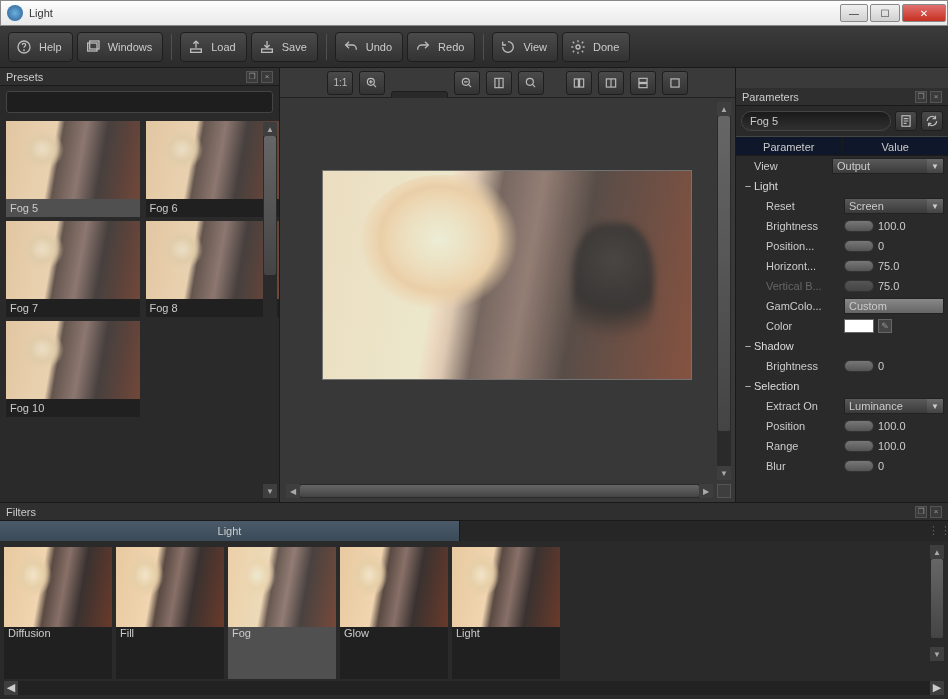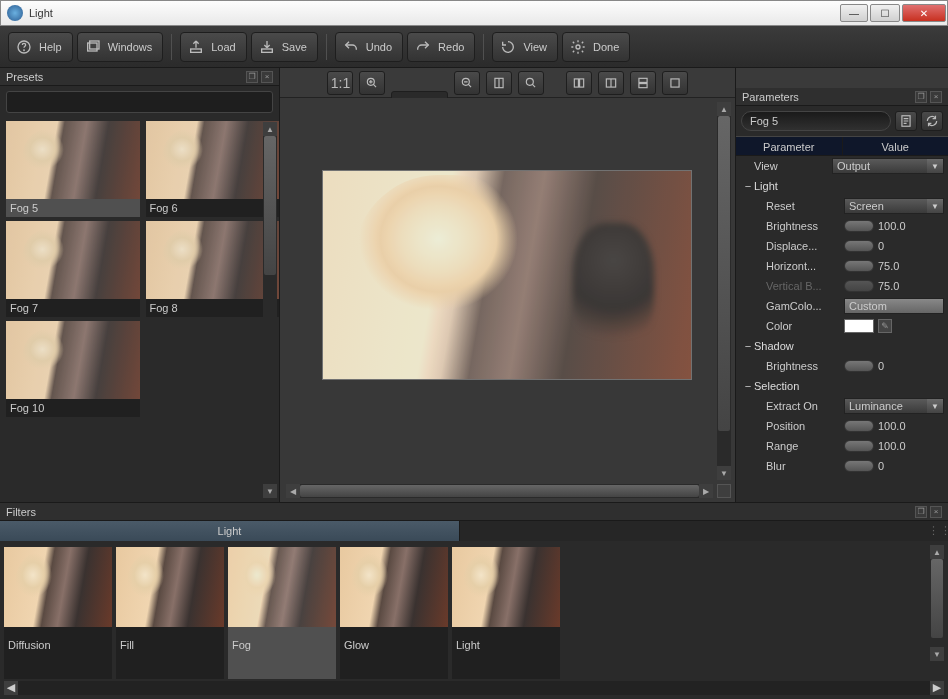--- a/index.html
+++ b/index.html
@@ -89,21 +89,21 @@
 
 .filters{height:197px;border-top:1px solid #1a1a1a;background:#2a2a2a;display:flex;flex-direction:column;}
 .filt-tab-row{height:20px;background:#262626;display:flex;align-items:stretch;position:relative;}
 .filt-tab{width:460px;background:linear-gradient(#4a5a68,#3a4a58);display:flex;align-items:center;justify-content:center;color:#ddd;border-right:1px solid #1a1a1a;}
 .filt-grip{position:absolute;right:4px;top:3px;width:16px;height:14px;color:#666;letter-spacing:1px;}
 .filt-strip{flex:1;position:relative;padding:6px 4px 0 4px;display:flex;gap:4px;overflow:hidden;}
 .filter{width:108px;display:flex;flex-direction:column;background:#202020;}
 .filter.selected{background:#505050;}
 .filter .fthumb{height:80px;background:linear-gradient(100deg,#e8c9a0 0%,#f0d5b0 35%,#5a4a42 42%,#887068 55%,#3a3230 70%,#6a3a2a 100%);position:relative;overflow:hidden;}
 .filter .fthumb::after{content:"";position:absolute;left:10%;top:8%;width:42%;height:78%;background:radial-gradient(ellipse 60% 50% at 40% 35%,#f3e4c8 0%,#e6cfa8 40%,transparent 70%);border-radius:50% 50% 30% 30%;}
-.filter .flabel{padding:12px 4px;white-space:nowrap;overflow:hidden;}
+.filter .flabel{padding:0 4px;white-space:nowrap;overflow:hidden;}
 .filt-strip .vscroll{right:4px;top:4px;bottom:18px;}
 .filt-hscroll{height:14px;background:#2a2a2a;display:flex;margin:2px 4px 4px 4px;}
 </style>
 </head>
 <body>
 
 <div class="titlebar">
   <div class="app-icon"></div>
   <div class="title">Light</div>
   <div class="winbtns">
@@ -229,21 +229,21 @@
             <div class="thumb-bar"></div>
           </div>
           <div class="down">▼</div>
         </div>
     </div>
   </div>
 
   <div class="viewer">
     <div class="vtoolbar">
       <div class="vbtn">
-          <span style="font-size:14px;color:#bbb">1:1</span>
+          <span style="font-size:10px;color:#bbb">1:1</span>
         </div>
       <div class="vbtn">
           <svg viewBox="0 0 24 24">
             <circle cx="10" cy="10" r="6"></circle>
             <path d="M14 14l5 5M10 7v6M7 10h6"></path>
           </svg>
         </div>
       <div class="zoompct">
           <span>58%</span>
         </div>
@@ -370,21 +370,21 @@
           <span class="indent"></span>
           <span class="plabel">Brightness</span>
           <span class="pval">
             <div class="slider"></div>
             <span class="numval">100.0</span>
           </span>
         </div>
       <div class="prow">
           <span class="indent"></span>
           <span class="indent"></span>
-          <span class="plabel">Displace...</span>
+          <span class="plabel">Position...</span>
           <span class="pval">
             <div class="slider"></div>
             <span class="numval">0</span>
           </span>
         </div>
       <div class="prow">
           <span class="indent"></span>
           <span class="indent"></span>
           <span class="plabel">Horizont...</span>
           <span class="pval">

